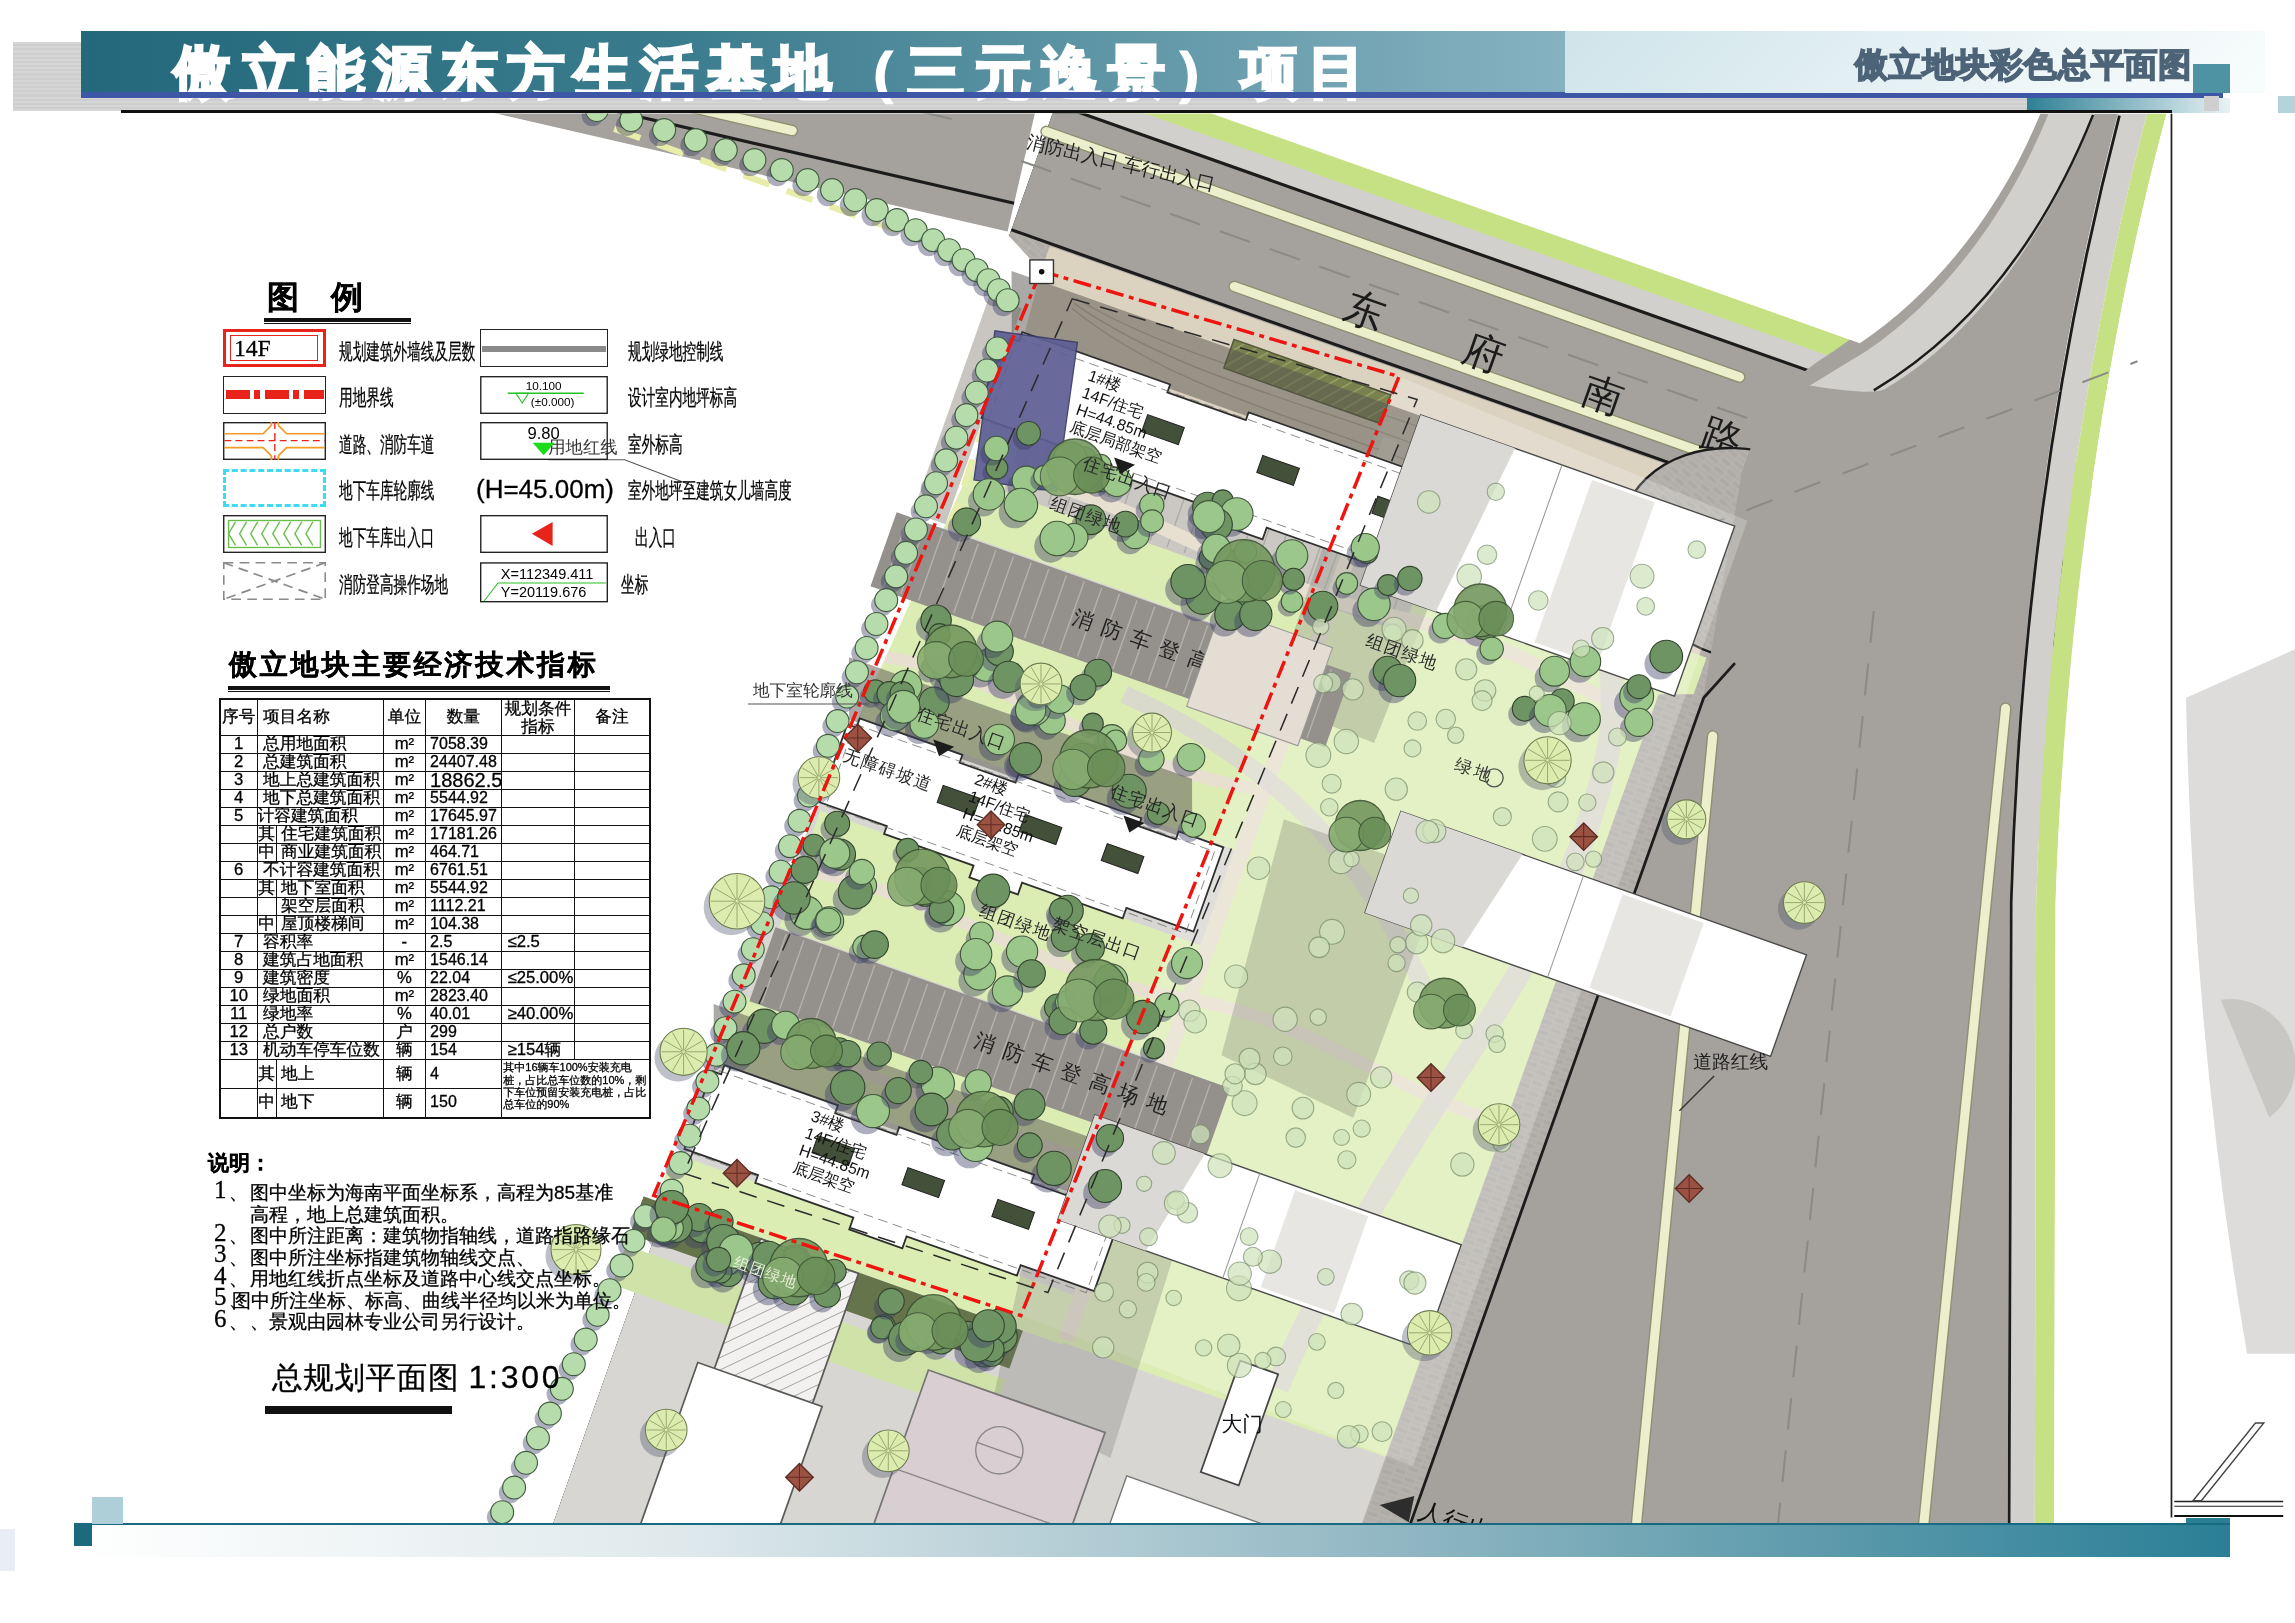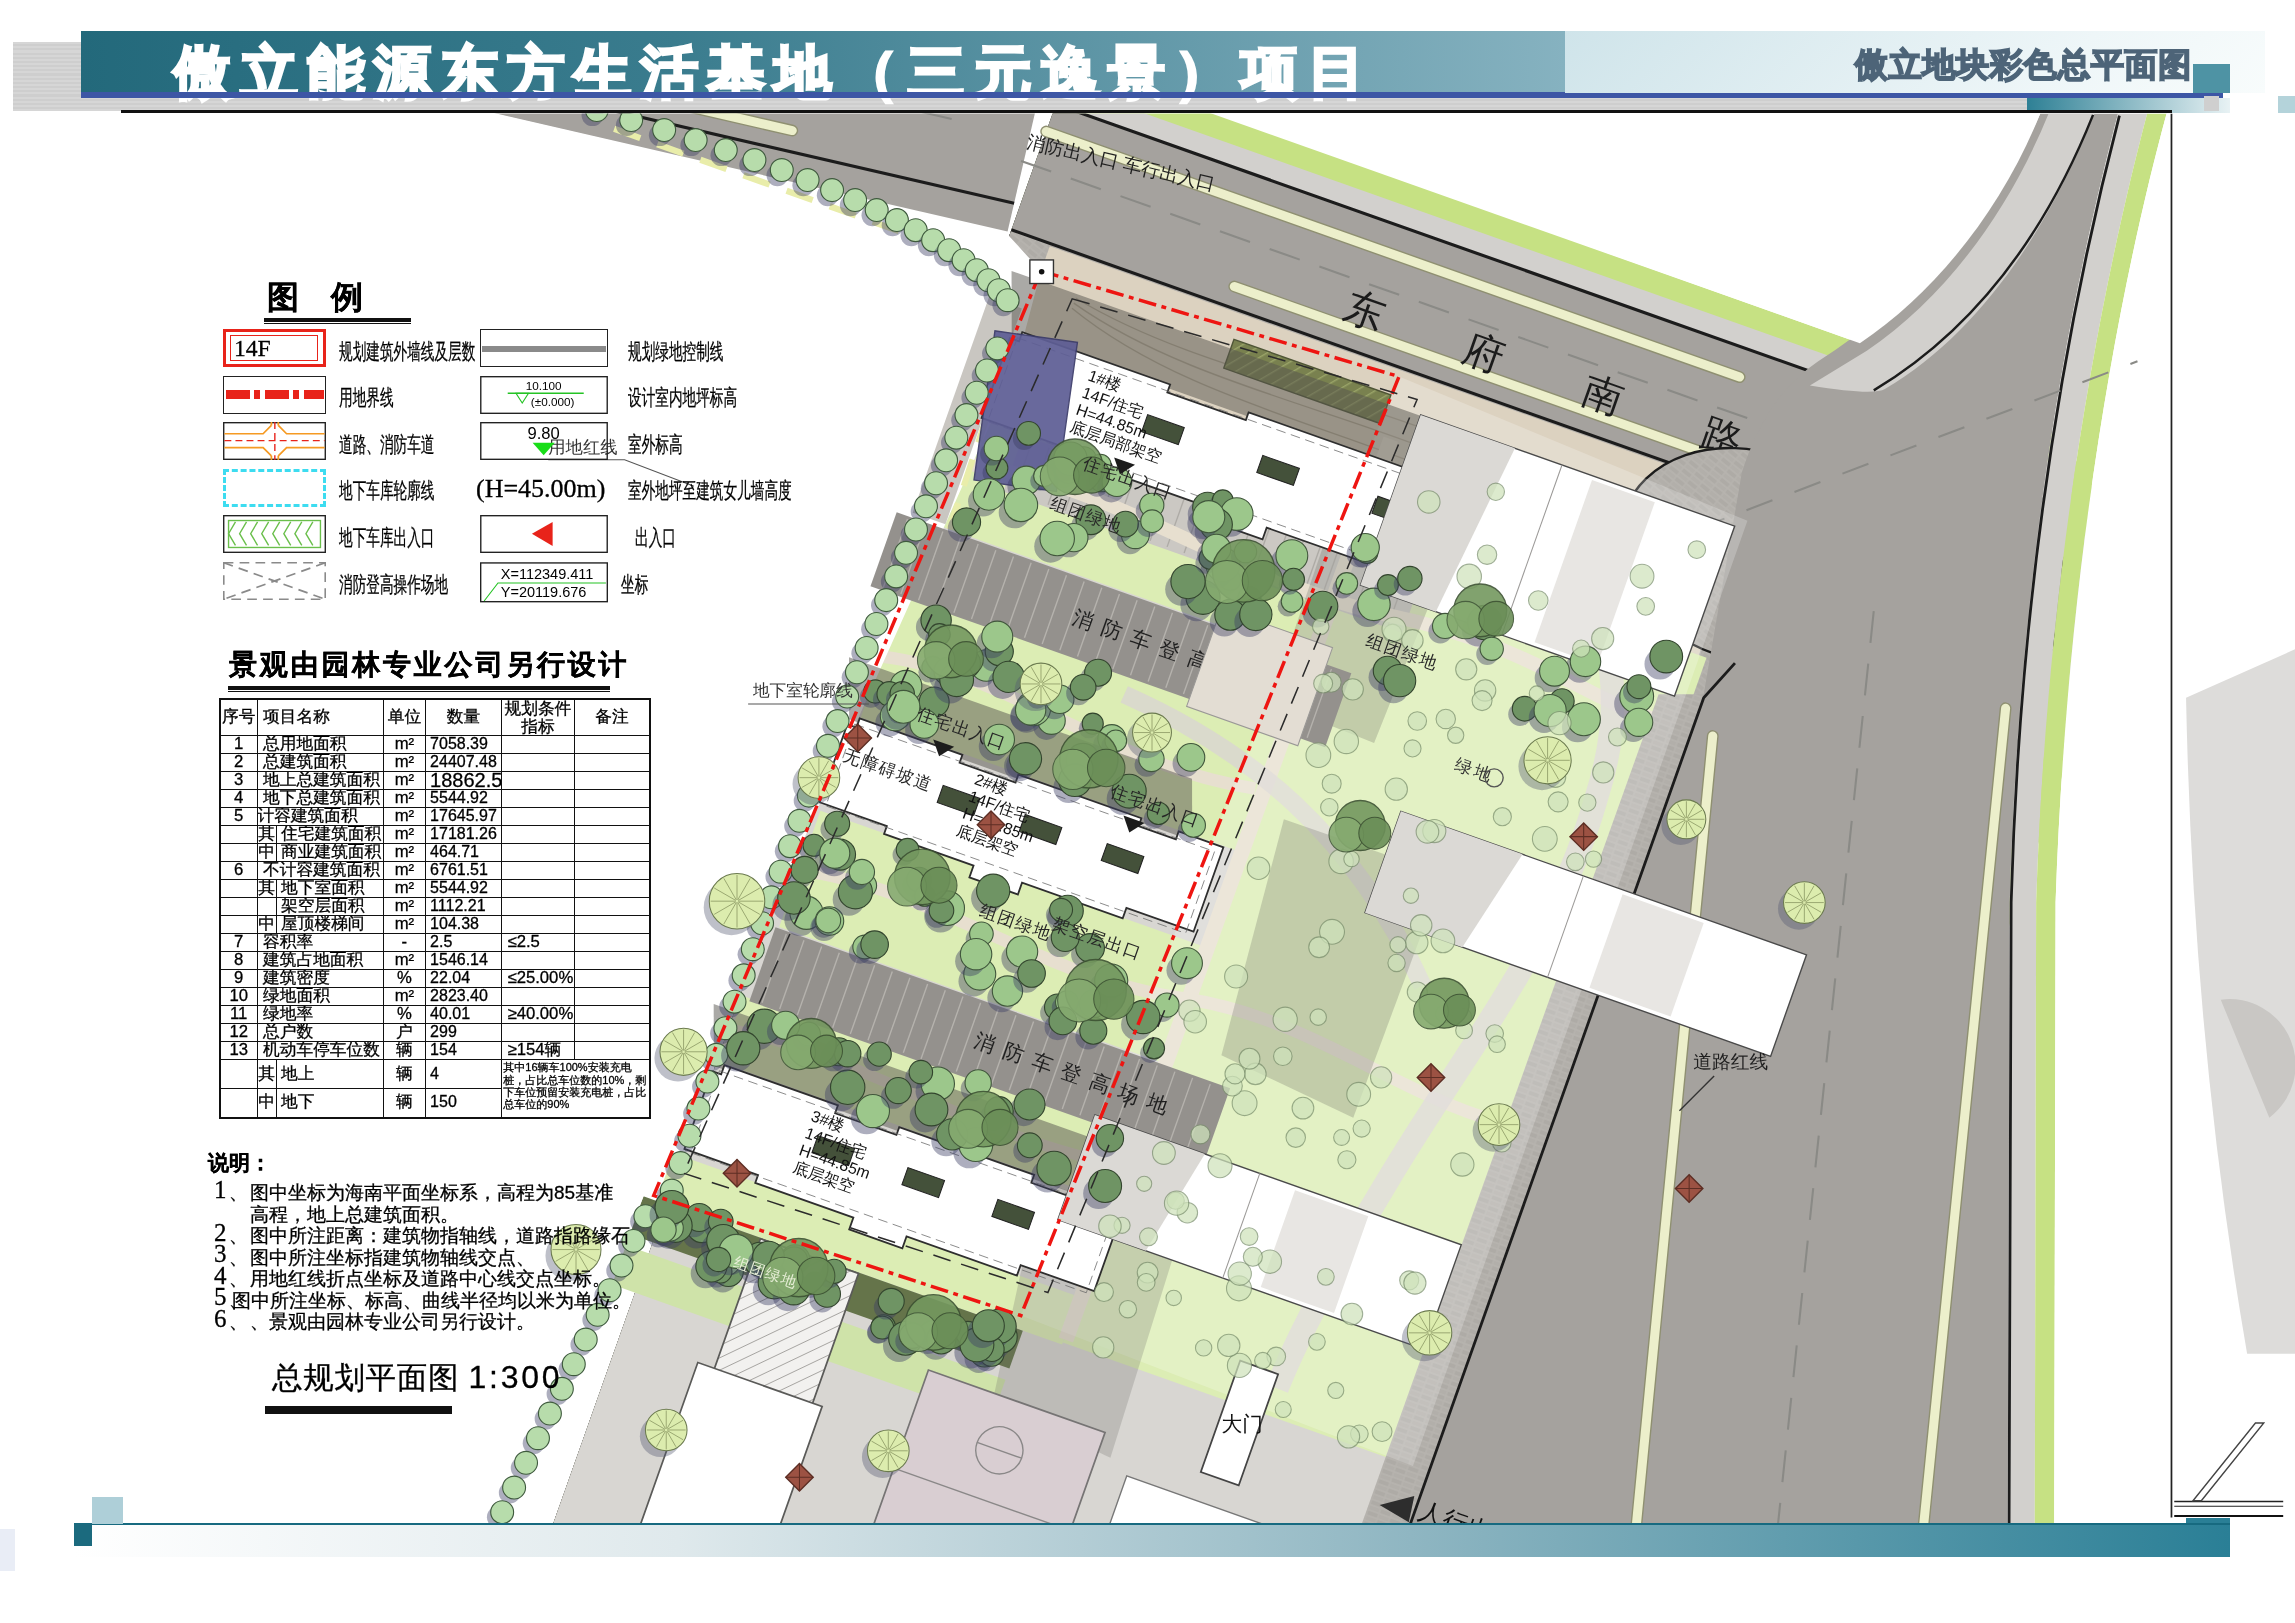--- a/index.html
+++ b/index.html
@@ -1325,38 +1325,38 @@
 <text x="92" y="20" font-size="17" text-anchor="middle" font-family="Liberation Sans">10.100</text>
 <line x1="40" y1="25" x2="150" y2="25" stroke="#24c324" stroke-width="2"></line>
 <path d="M 52 25 l 18 0 l -9 14 z" fill="none" stroke="#24c324" stroke-width="1.6"></path>
 <text x="105" y="43" font-size="17" text-anchor="middle" font-family="Liberation Sans">(±0.000)</text>
 </svg>
 <svg class="abs" style="left:480px;top:422px" width="128" height="38" viewBox="0 0 185 55">
 <rect x="1" y="1" width="183" height="53" fill="none" stroke="#222" stroke-width="2"></rect>
 <text x="92" y="24" font-size="24" text-anchor="middle" font-family="Liberation Sans">9.80</text>
 <path d="M 76 30 l 32 0 l -16 18 z" fill="#18dd18"></path>
 </svg>
-<div class="abs" style="left:476px;top:474px;font-size:26px;font-family:Liberation Serif, serif">(H=45.00m)</div>
+<div class="abs" style="left:476px;top:474px;font-size:26px;font-family:Liberation Sans, sans-serif">(H=45.00m)</div>
 <svg class="abs" style="left:480px;top:515px" width="128" height="38" viewBox="0 0 185 55">
 <rect x="1" y="1" width="183" height="53" fill="none" stroke="#222" stroke-width="2"></rect>
 <path d="M 105 10 L 105 45 L 75 27 Z" fill="#e8231a"></path>
 </svg>
 <svg class="abs" style="left:480px;top:562px" width="128" height="42" viewBox="0 0 185 60">
 <rect x="1" y="1" width="183" height="56" fill="none" stroke="#222" stroke-width="2"></rect>
 <text x="30" y="24" font-size="21" font-family="Liberation Sans">X=112349.411</text>
 <text x="30" y="50" font-size="21" font-family="Liberation Sans">Y=20119.676</text>
 <path d="M 6 56 L 26 30 L 182 30" fill="none" stroke="#24c324" stroke-width="1.6"></path>
 </svg>
 <div class="abs" style="left:628px;top:337px;font-size:22px;transform:scaleX(0.62);transform-origin:0 0;white-space:nowrap">规划绿地控制线</div>
 <div class="abs" style="left:628px;top:383px;font-size:22px;transform:scaleX(0.62);transform-origin:0 0;white-space:nowrap">设计室内地坪标高</div>
 <div class="abs" style="left:628px;top:430px;font-size:22px;transform:scaleX(0.62);transform-origin:0 0;white-space:nowrap">室外标高</div>
 <div class="abs" style="left:628px;top:476px;font-size:22px;transform:scaleX(0.62);transform-origin:0 0;white-space:nowrap">室外地坪至建筑女儿墙高度</div>
 <div class="abs" style="left:635px;top:523px;font-size:22px;transform:scaleX(0.62);transform-origin:0 0;white-space:nowrap">出入口</div>
 <div class="abs" style="left:621px;top:570px;font-size:22px;transform:scaleX(0.62);transform-origin:0 0;white-space:nowrap">坐标</div>
-<div class="abs" style="left:229px;top:646px;font-size:28px;font-weight:bold;letter-spacing:2.8px;white-space:nowrap">景观由园林专业公司另行设计</div>
+<div class="abs" style="left:229px;top:646px;font-size:28px;font-weight:bold;letter-spacing:2.8px;white-space:nowrap">傲立地块主要经济技术指标</div>
 <div class="abs" style="left:228px;top:686px;width:382px;height:3.5px;background:#111"></div>
 <div class="abs" style="left:228px;top:691px;width:382px;height:1.4px;background:#111"></div>
 <table class="abs" style="left:219px;top:698px;width:432px;border:2.8px solid #111;table-layout:fixed;font-size:16.7px;line-height:16.7px">
     <colgroup>
       <col style="width:37px">
       <col style="width:19.4px">
       <col style="width:107px">
       <col style="width:42px">
       <col style="width:76px">
       <col style="width:73px">

